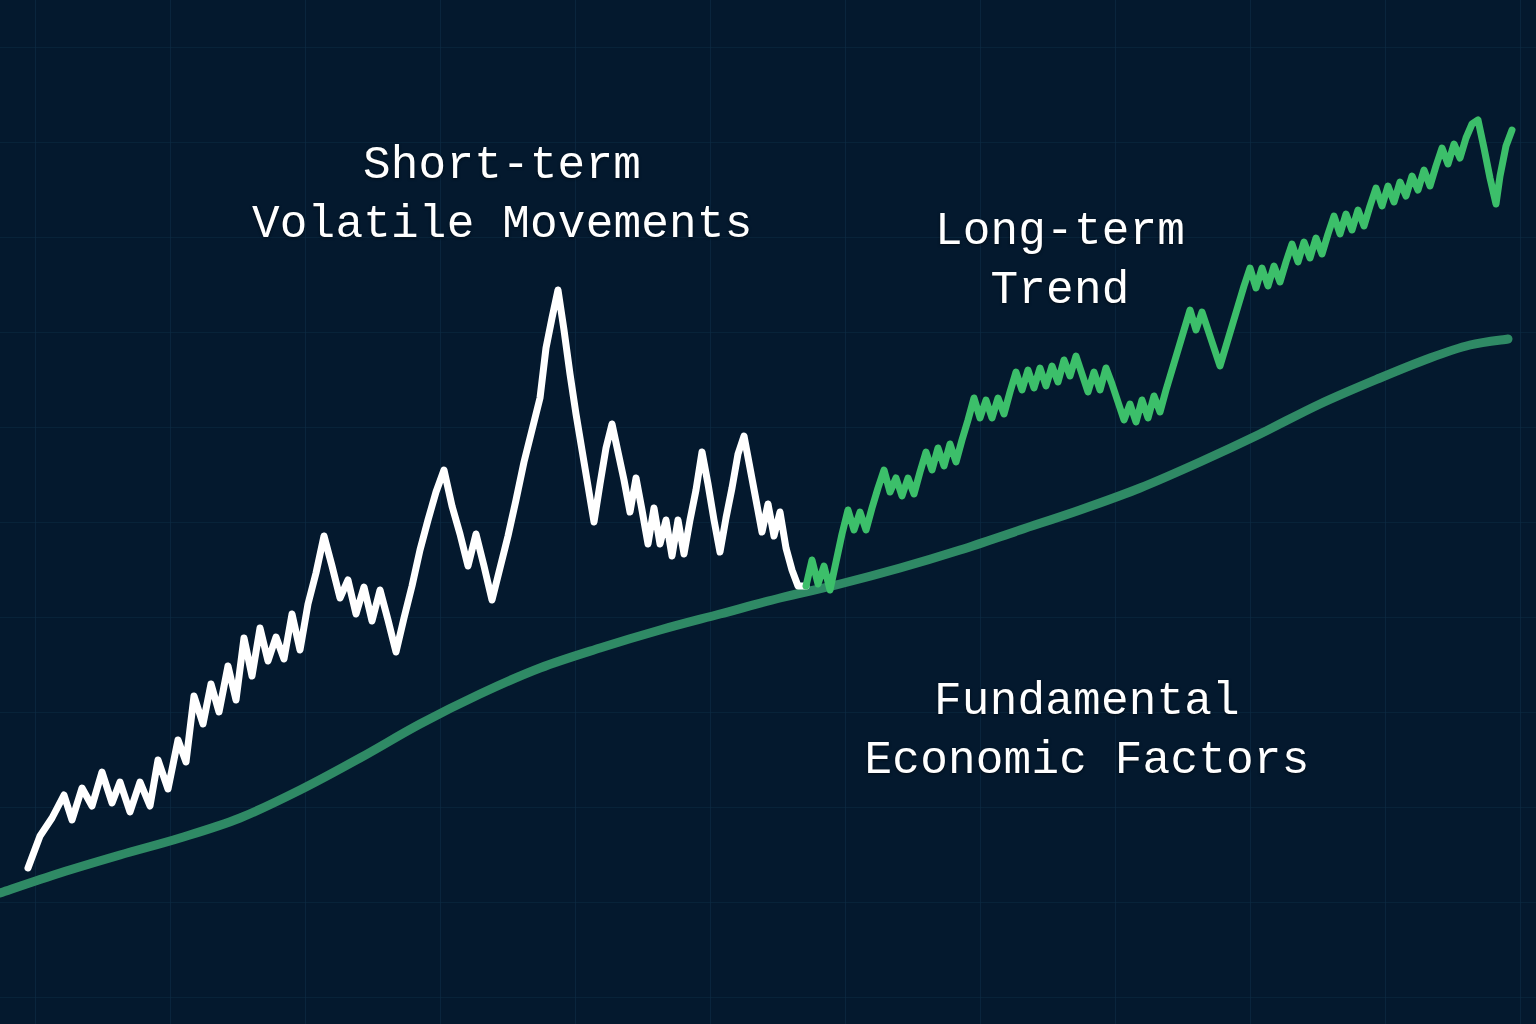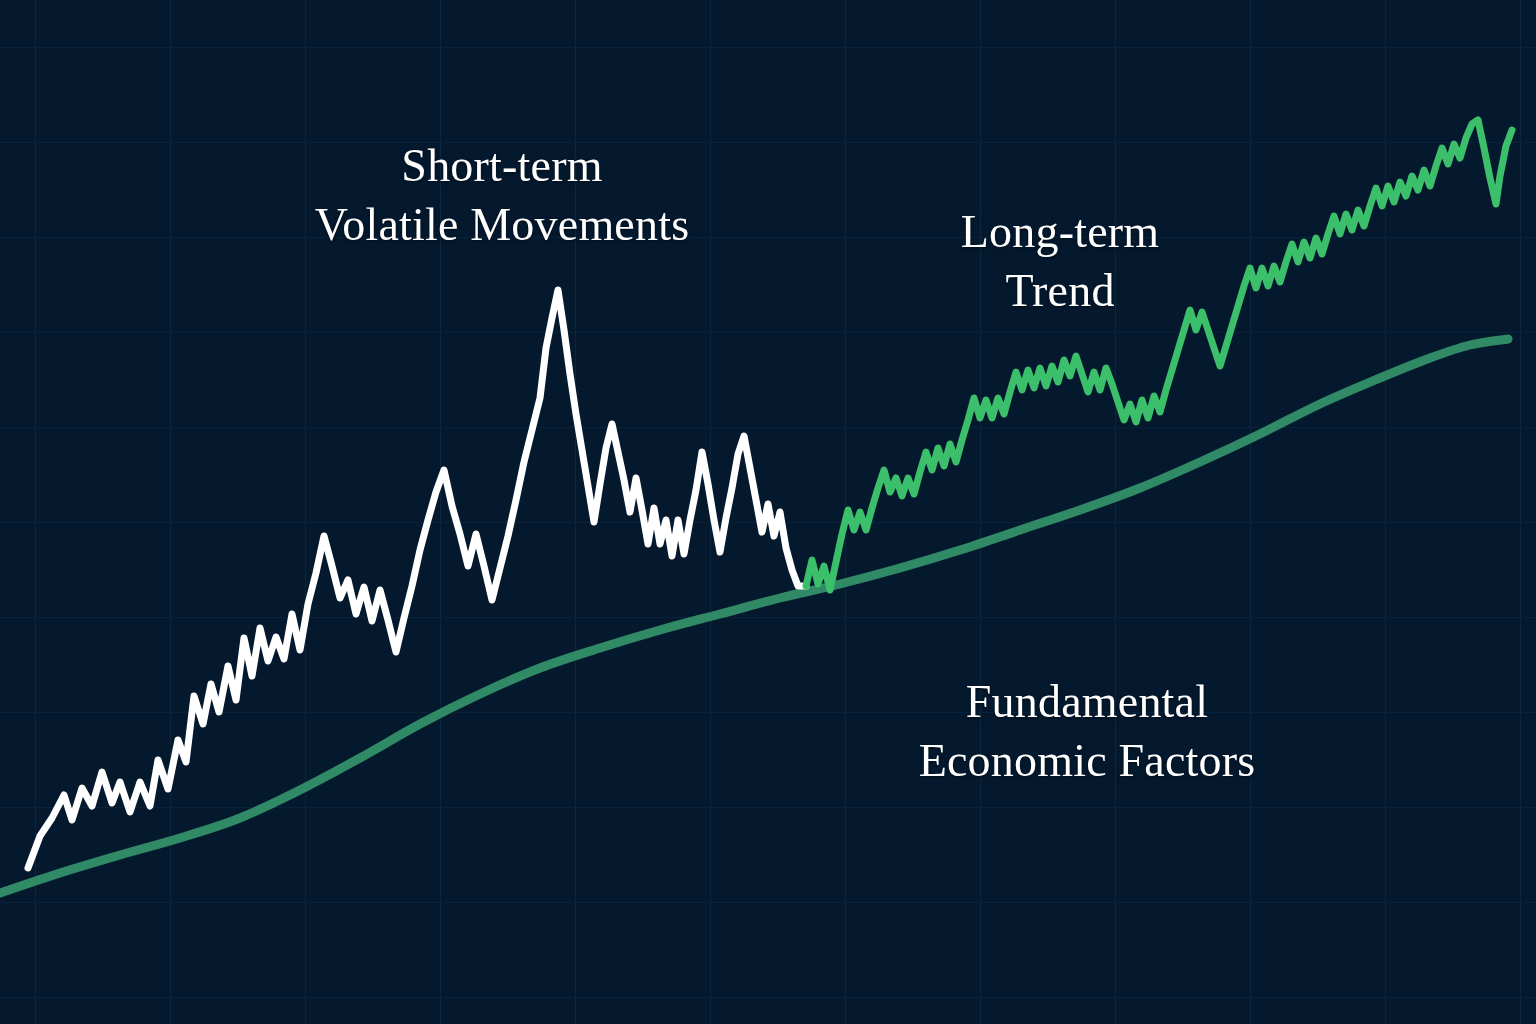--- a/index.html
+++ b/index.html
@@ -19,21 +19,21 @@
   #chart-svg {
     position: absolute;
     inset: 0;
     width: 1536px;
     height: 1024px;
     display: block;
   }
   .annotation {
     position: absolute;
     color: #ffffff;
-    font-family: Liberation Serif, serif;
+    font-family: Liberation Mono, monospace;
     font-size: 46px;
     line-height: 1.28;
     letter-spacing: 0.2px;
     text-align: center;
     white-space: pre;
     text-shadow: 0 1px 3px rgba(0,0,0,0.55);
     user-select: none;
   }
   #ann-short-term {
     left: 252px;

